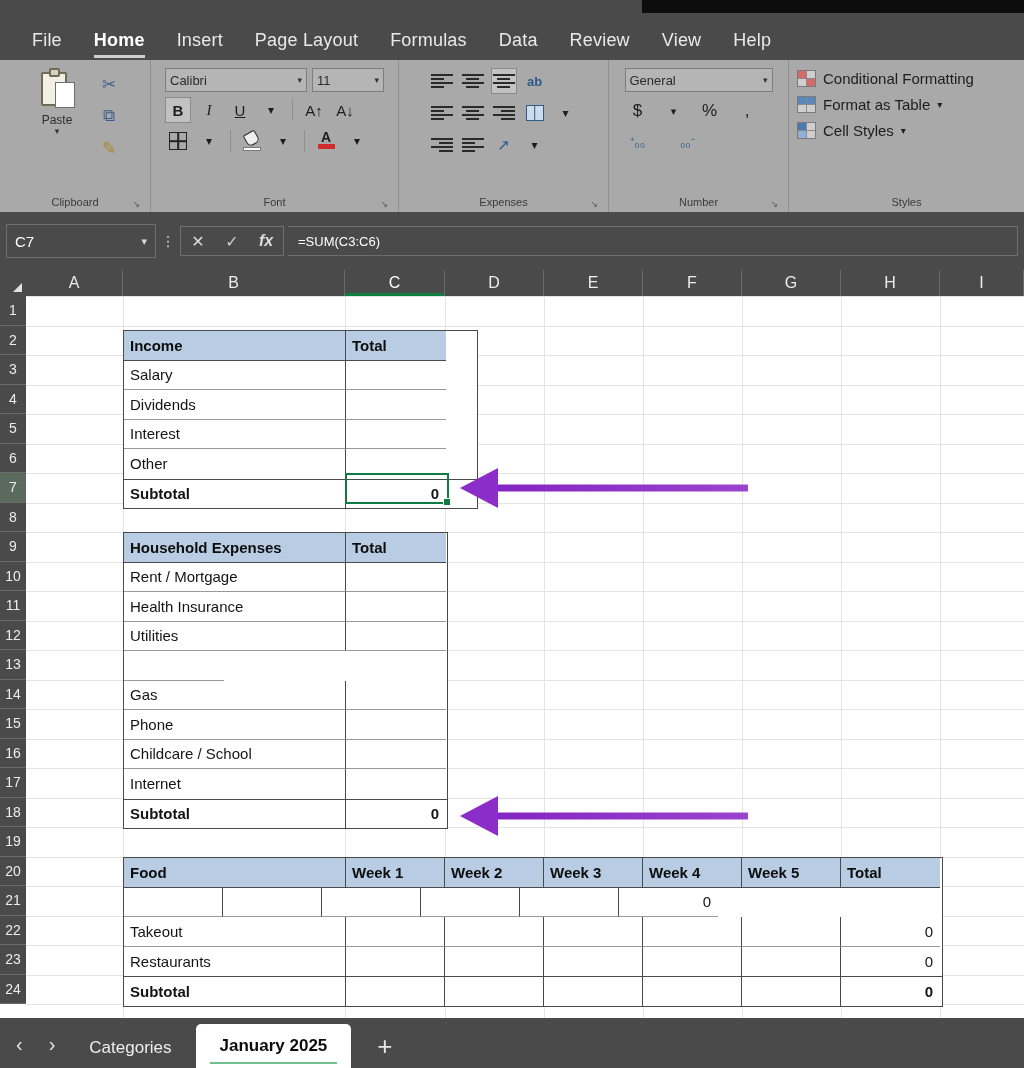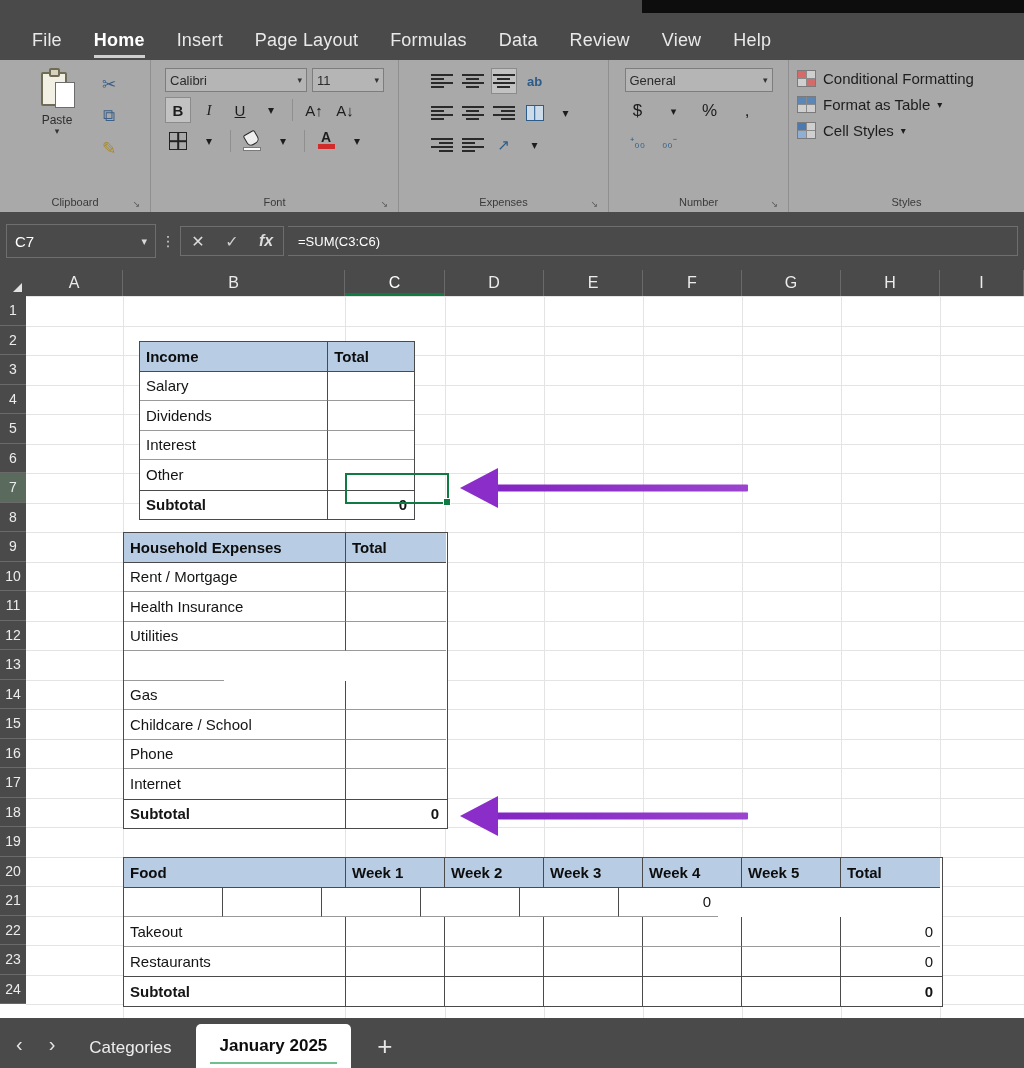--- a/index.html
+++ b/index.html
@@ -368,21 +368,21 @@
                 <span class="cv">General</span>
                 <span class="ca">▾</span>
               </div>
             </div>
             <div class="frow" style="gap:10px">
               <div class="numbtn">$</div>
               <div class="numbtn small" style="font-size:11px">▾</div>
               <div class="numbtn">%</div>
               <div class="numbtn"> ,</div>
             </div>
-            <div class="frow" style="gap:6px">
+            <div class="frow" style="gap:24px">
               <div class="numbtn blue">⁺₀₀</div>
               <div class="numbtn blue">₀₀⁻</div>
             </div>
           </div>
         </div>
         <div class="rgroup-label">
           <span>Number</span>
           <span class="dlg">↘</span>
         </div>
       </div>
@@ -517,21 +517,21 @@
           <div class="gl-v" style="left: 97px;"></div>
           <div class="gl-v" style="left: 319px;"></div>
           <div class="gl-v" style="left: 419px;"></div>
           <div class="gl-v" style="left: 518px;"></div>
           <div class="gl-v" style="left: 617px;"></div>
           <div class="gl-v" style="left: 716px;"></div>
           <div class="gl-v" style="left: 815px;"></div>
           <div class="gl-v" style="left: 914px;"></div>
         </div>
 
-      <div class="xtable" style="left:97px; top:45px; width:276px;margin-left:16px;">
+      <div class="xtable" style="left:97px; top:34px; width:355px;">
         <div class="xrow hdr">
           <div class="xc" style="width:222px">Income</div>
           <div class="xc" style="width:100px">Total</div>
         </div>
         <div id="income-rows">
             <div class="xrow">
               <div class="xc" style="width: 222px;">Salary</div>
               <div class="xc num" style="width: 100px;"></div>
             </div>
             <div class="xrow">
@@ -573,25 +573,25 @@
               <div class="xc num" style="width: 100px;"></div>
             </div>
             <div class="xrow">
               <div class="xc num" style="width: 100px;"></div>
             </div>
             <div class="xrow">
               <div class="xc" style="width: 222px;">Gas</div>
               <div class="xc num" style="width: 100px;"></div>
             </div>
             <div class="xrow">
+              <div class="xc" style="width: 222px;">Phone</div>
+              <div class="xc num" style="width: 100px;"></div>
+            </div>
+            <div class="xrow">
               <div class="xc" style="width: 222px;">Childcare / School</div>
-              <div class="xc num" style="width: 100px;"></div>
-            </div>
-            <div class="xrow">
-              <div class="xc" style="width: 222px;">Phone</div>
               <div class="xc num" style="width: 100px;"></div>
             </div>
             <div class="xrow">
               <div class="xc" style="width: 222px;">Internet</div>
               <div class="xc num" style="width: 100px;"></div>
             </div>
           </div>
         <div class="xrow total">
           <div class="xc" style="width:222px">Subtotal</div>
           <div class="xc num" style="width:100px">0</div>

